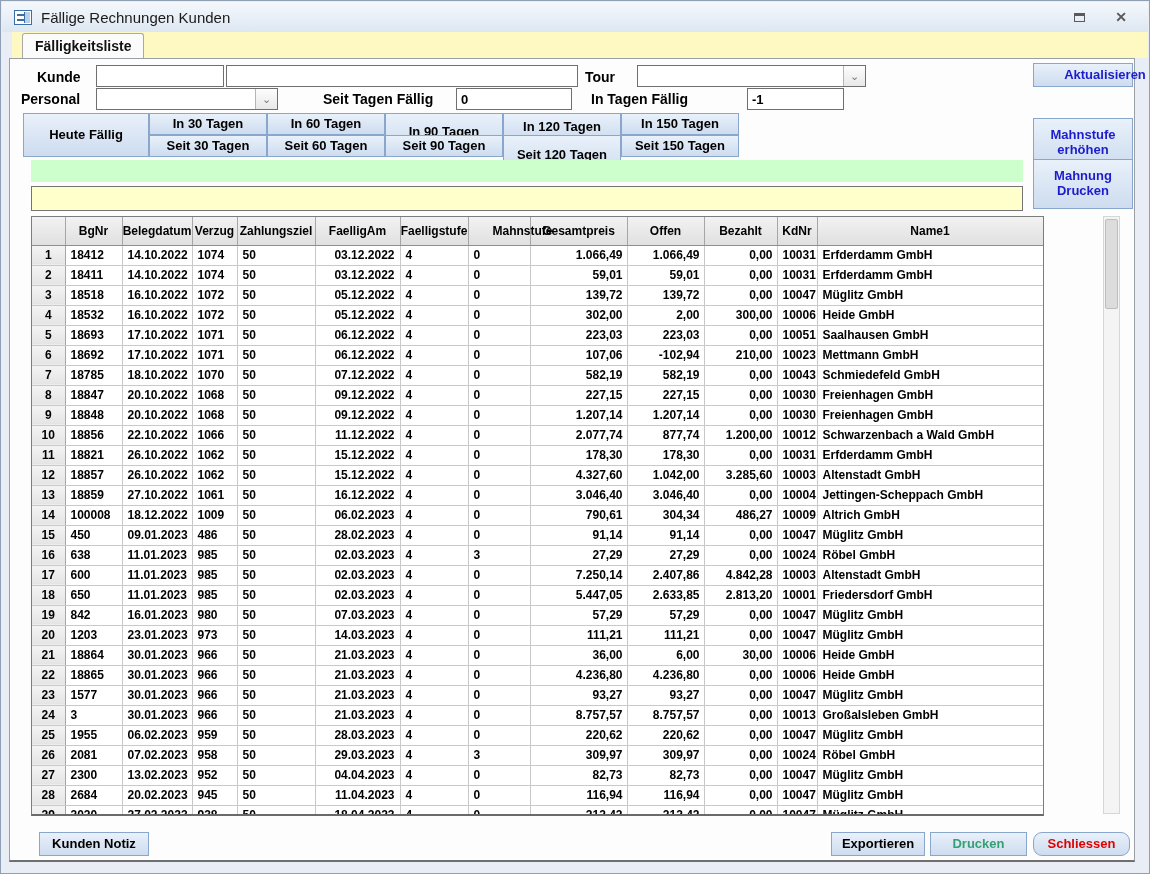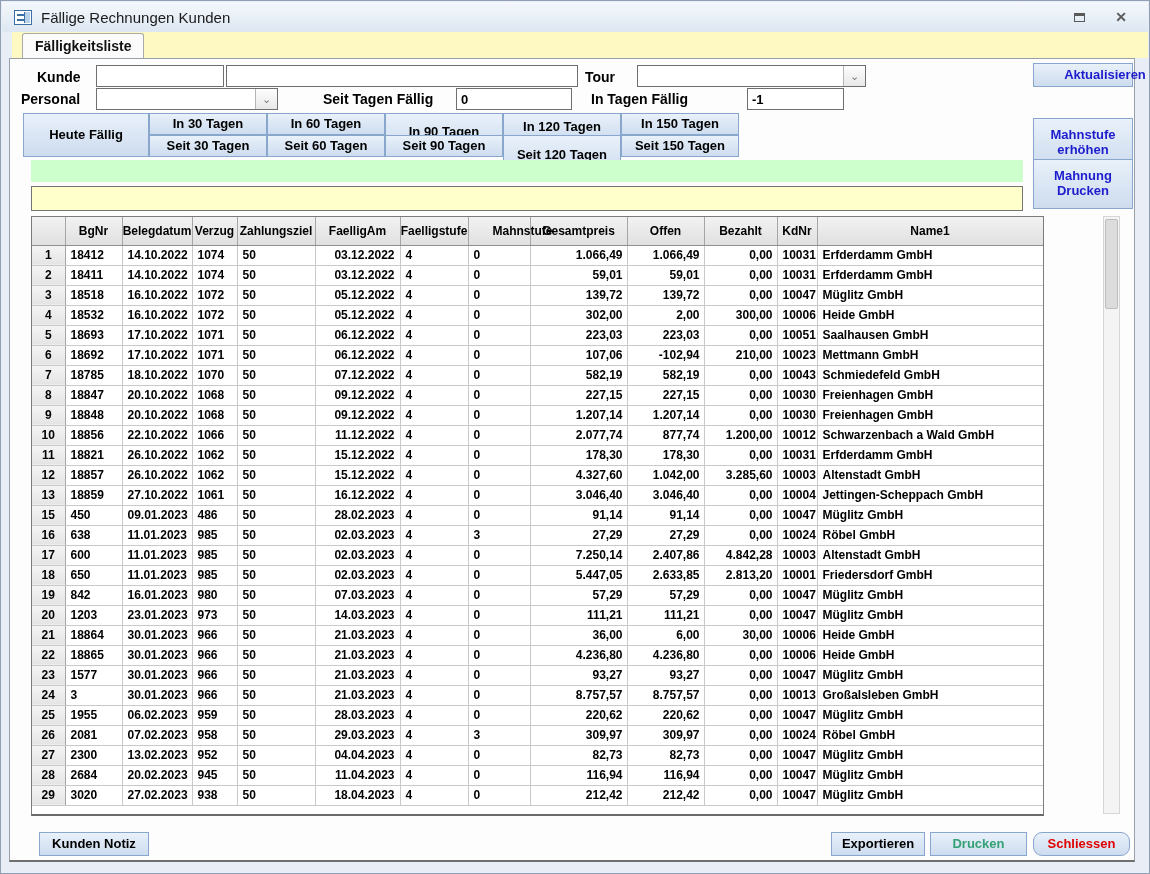--- a/index.html
+++ b/index.html
@@ -345,20 +345,35 @@
             <td class="c5">16.12.2022</td>
             <td class="c6">4</td>
             <td class="c7">0</td>
             <td class="c8">3.046,40</td>
             <td class="c9">3.046,40</td>
             <td class="c10">0,00</td>
             <td class="c11">10004</td>
             <td class="c12">Jettingen-Scheppach GmbH</td>
           </tr>
           <tr>
+            <td class="c0">14</td>
+            <td class="c1">100008</td>
+            <td class="c2">18.12.2022</td>
+            <td class="c3">1009</td>
+            <td class="c4">50</td>
+            <td class="c5">06.02.2023</td>
+            <td class="c6">4</td>
+            <td class="c7">0</td>
+            <td class="c8">790,61</td>
+            <td class="c9">304,34</td>
+            <td class="c10">486,27</td>
+            <td class="c11">10009</td>
+            <td class="c12">Altrich GmbH</td>
+          </tr>
+          <tr>
             <td class="c0">15</td>
             <td class="c1">450</td>
             <td class="c2">09.01.2023</td>
             <td class="c3">486</td>
             <td class="c4">50</td>
             <td class="c5">28.02.2023</td>
             <td class="c6">4</td>
             <td class="c7">0</td>
             <td class="c8">91,14</td>
             <td class="c9">91,14</td>

